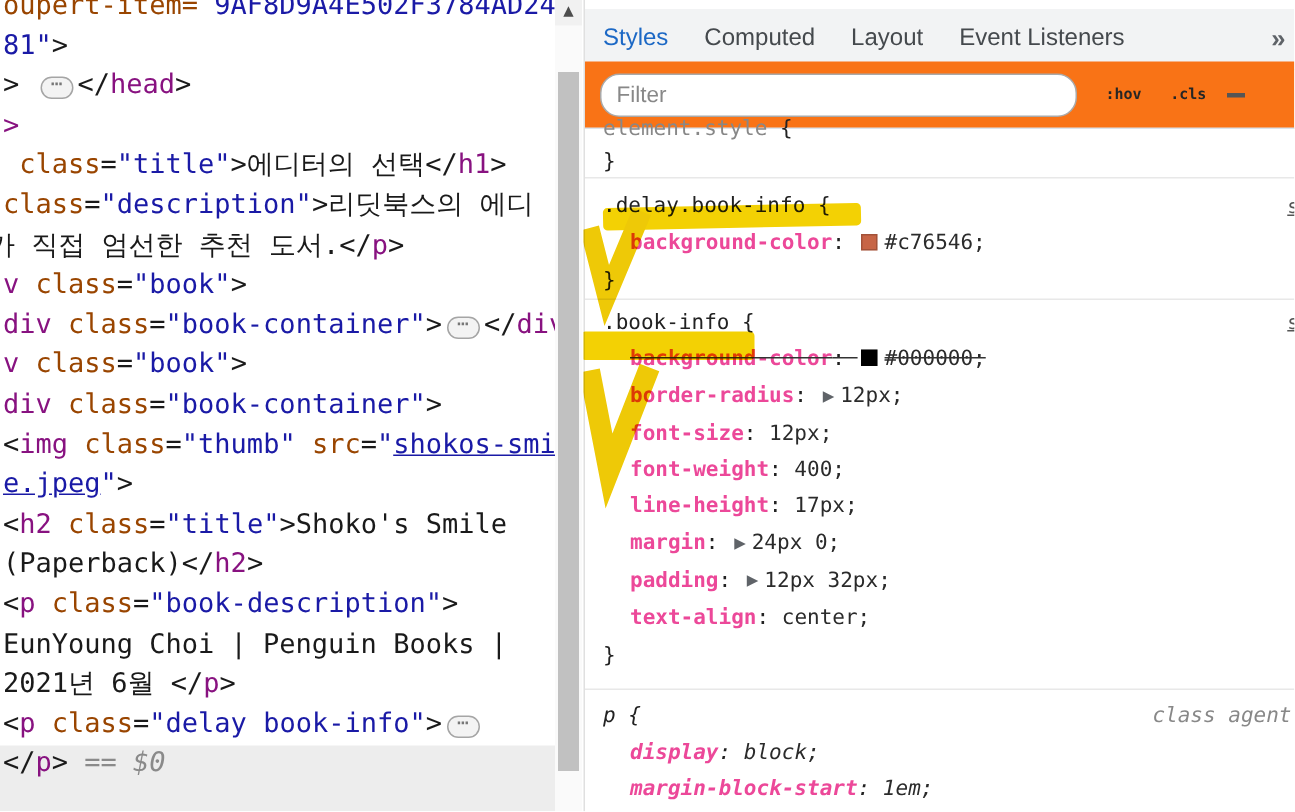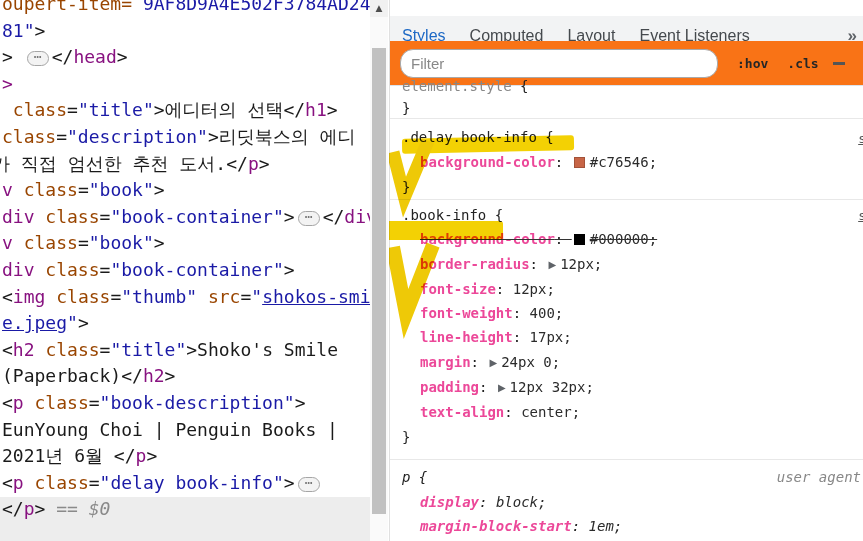--- a/index.html
+++ b/index.html
@@ -24,35 +24,35 @@
   
   #mid-scrollbar{position:absolute;left:370px;top:0;width:18px;height:541px;background:#fafafa;}
   #scroll-up-btn{position:absolute;left:0;top:0;width:18px;height:17px;background:#f1f1f1;
                  color:#4d4d4d;font-size:9px;text-align:center;line-height:17px;
                  font-family:"DejaVu Sans",sans-serif;}
   #scroll-thumb{position:absolute;left:2px;top:48px;width:14px;height:466px;background:#c1c1c1;}
 
   
   #styles-panel{position:absolute;left:389px;top:0;width:474px;height:541px;background:#fff;
                 border-left:1px solid #e0e0e0;box-sizing:border-box;}
-  #tabbar{position:absolute;left:0;top:16px;width:100%;height:41px;background:#f2f3f4;
+  #tabbar{position:absolute;left:0;top:6px;width:100%;height:41px;background:#f2f3f4;
           border-bottom:1px solid #d9d9d9;box-sizing:border-box;display:flex;align-items:center;
           font-family:"Liberation Sans","DejaVu Sans",sans-serif;font-size:16px;color:#45494d;justify-content:center;}
   .tab{padding:0 12px;height:100%;display:flex;align-items:center;position:relative;cursor:default;}
   .tab.active{color:#1c68c5;}
   .tab.active::after{content:"";position:absolute;left:10px;right:10px;bottom:0;height:3px;background:#1c68c5;}
   #more-tabs{margin-left:auto;padding-right:8px;font-size:17px;color:#5f6368;font-weight:bold;letter-spacing:-2px;}
 
   #filter-row{position:absolute;left:0;top:41px;width:100%;height:45px;background:#f97316;
               border-bottom:1px solid #dbe3ec;box-sizing:border-box;display:flex;align-items:center;}
   #filter-input{margin-left:10px;width:318px;height:29px;border:1px solid #a9a9a9;border-radius:13px;
                 font-family:"Liberation Sans","DejaVu Sans",sans-serif;font-size:15px;color:#333;
                 padding:0 10px;box-sizing:border-box;outline:none;background:#fff;}
   #filter-input::placeholder{color:#888;}
-  .toggle{font-size:13px;font-weight:bold;color:#262626;margin-left:19px;}
+  .toggle{font-size:10px;font-weight:bold;color:#262626;margin-left:19px;}
   #add-rule{margin-left:14px;width:12px;height:3px;background:#555;}
 
   #rules{position:absolute;left:0;top:72px;width:100%;height:455px;font-size:14px;color:#222;}
   .sec{position:absolute;left:0;width:100%;box-sizing:border-box;padding-left:12px;}
   .sec-line{white-space:pre;position:relative;}
   #sec-0{top:0;height:47px;border-bottom:1px solid #e8e8e8;padding-top:3px;}
   #sec-0 .sec-line{line-height:22px;}
   #sec-1{top:47px;height:81px;border-bottom:1px solid #e8e8e8;padding-top:6px;}
   #sec-1 .sec-line{line-height:25px;}
   #sec-2{top:128px;height:260px;border-bottom:1px solid #e8e8e8;padding-top:3px;}
@@ -143,21 +143,21 @@
           <div class="sec-line prop-line"><span class="prop-name">border-radius</span><span>: </span><span class="exp-arrow">▶</span><span class="prop-val">12px;</span></div>
           <div class="sec-line prop-line"><span class="prop-name">font-size</span><span>: </span><span class="prop-val">12px;</span></div>
           <div class="sec-line prop-line"><span class="prop-name">font-weight</span><span>: </span><span class="prop-val">400;</span></div>
           <div class="sec-line prop-line"><span class="prop-name">line-height</span><span>: </span><span class="prop-val">17px;</span></div>
           <div class="sec-line prop-line"><span class="prop-name">margin</span><span>: </span><span class="exp-arrow">▶</span><span class="prop-val">24px 0;</span></div>
           <div class="sec-line prop-line"><span class="prop-name">padding</span><span>: </span><span class="exp-arrow">▶</span><span class="prop-val">12px 32px;</span></div>
           <div class="sec-line prop-line"><span class="prop-name">text-align</span><span>: </span><span class="prop-val">center;</span></div>
           <div class="sec-line">}</div>
         </div>
         <div class="sec ua" id="sec-3">
-          <div class="sec-line"><span class="">p</span><span> {</span><span class="ua-note">user agent</span></div>
+          <div class="sec-line"><span class="">p</span><span> {</span><span class="ua-note">class agent</span></div>
           <div class="sec-line prop-line"><span class="prop-name">display</span><span>: </span><span class="prop-val">block;</span></div>
           <div class="sec-line prop-line"><span class="prop-name">margin-block-start</span><span>: </span><span class="prop-val">1em;</span></div>
         </div>
       </div>
   </div>
 
   <svg id="annot" width="474" height="541" viewBox="0 0 474 541">
     <g id="annot-g">
       <rect id="hl-bar-1" x="13" y="137" width="172" height="15" rx="3" transform="rotate(-1.2 99 144)" fill="#f3d104"></rect>
       <polyline id="check-1" points="4,152 15.5,197 39,141" fill="none" stroke-width="13" stroke="#eec907"></polyline>

